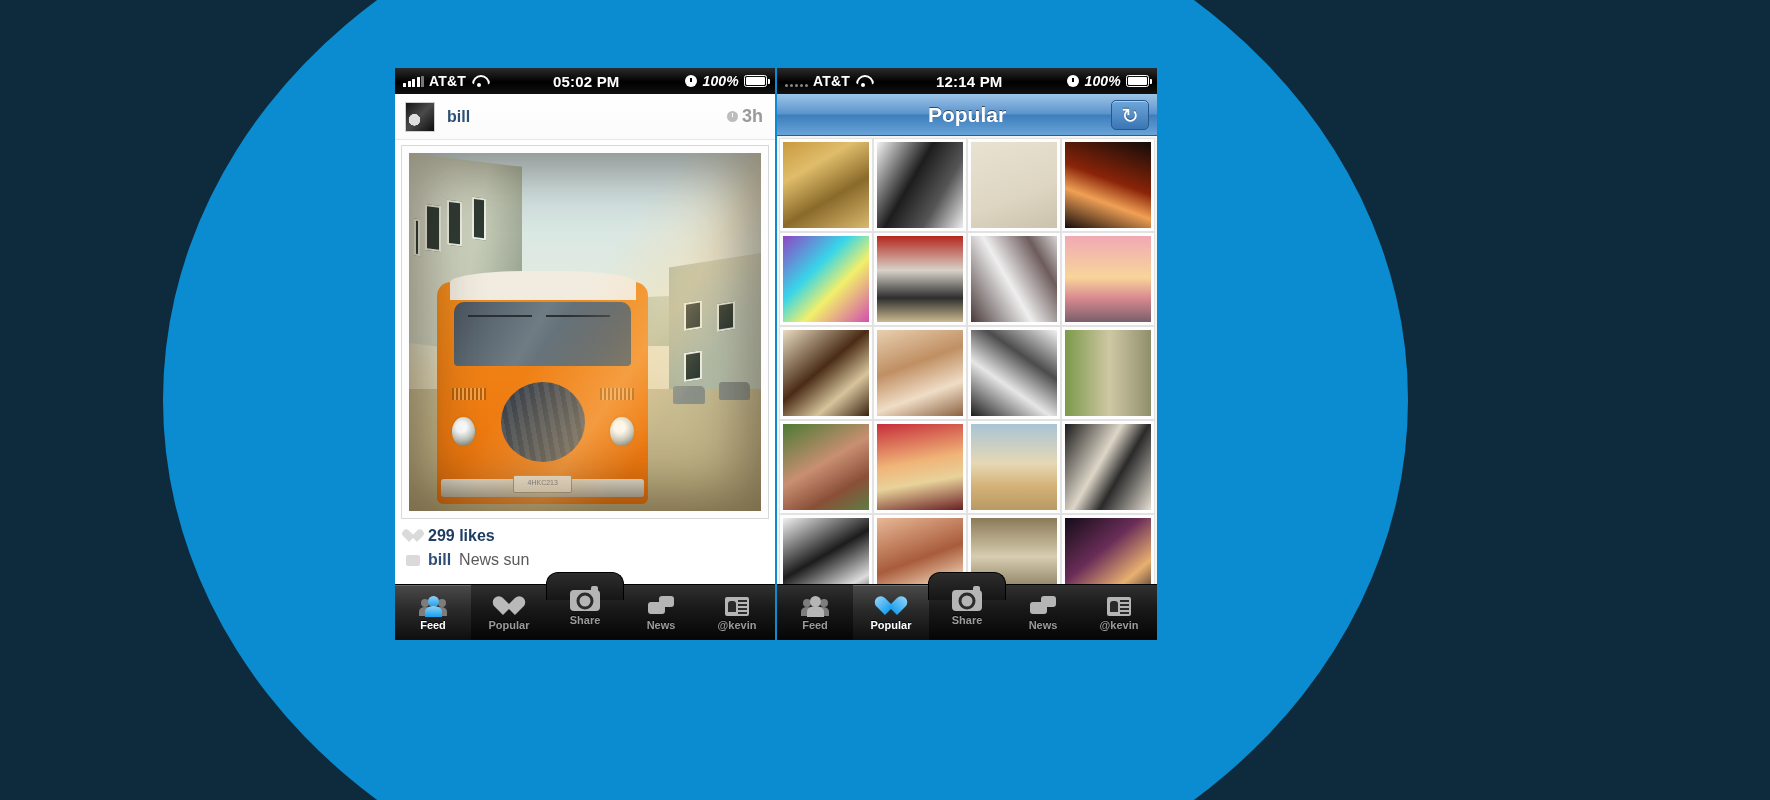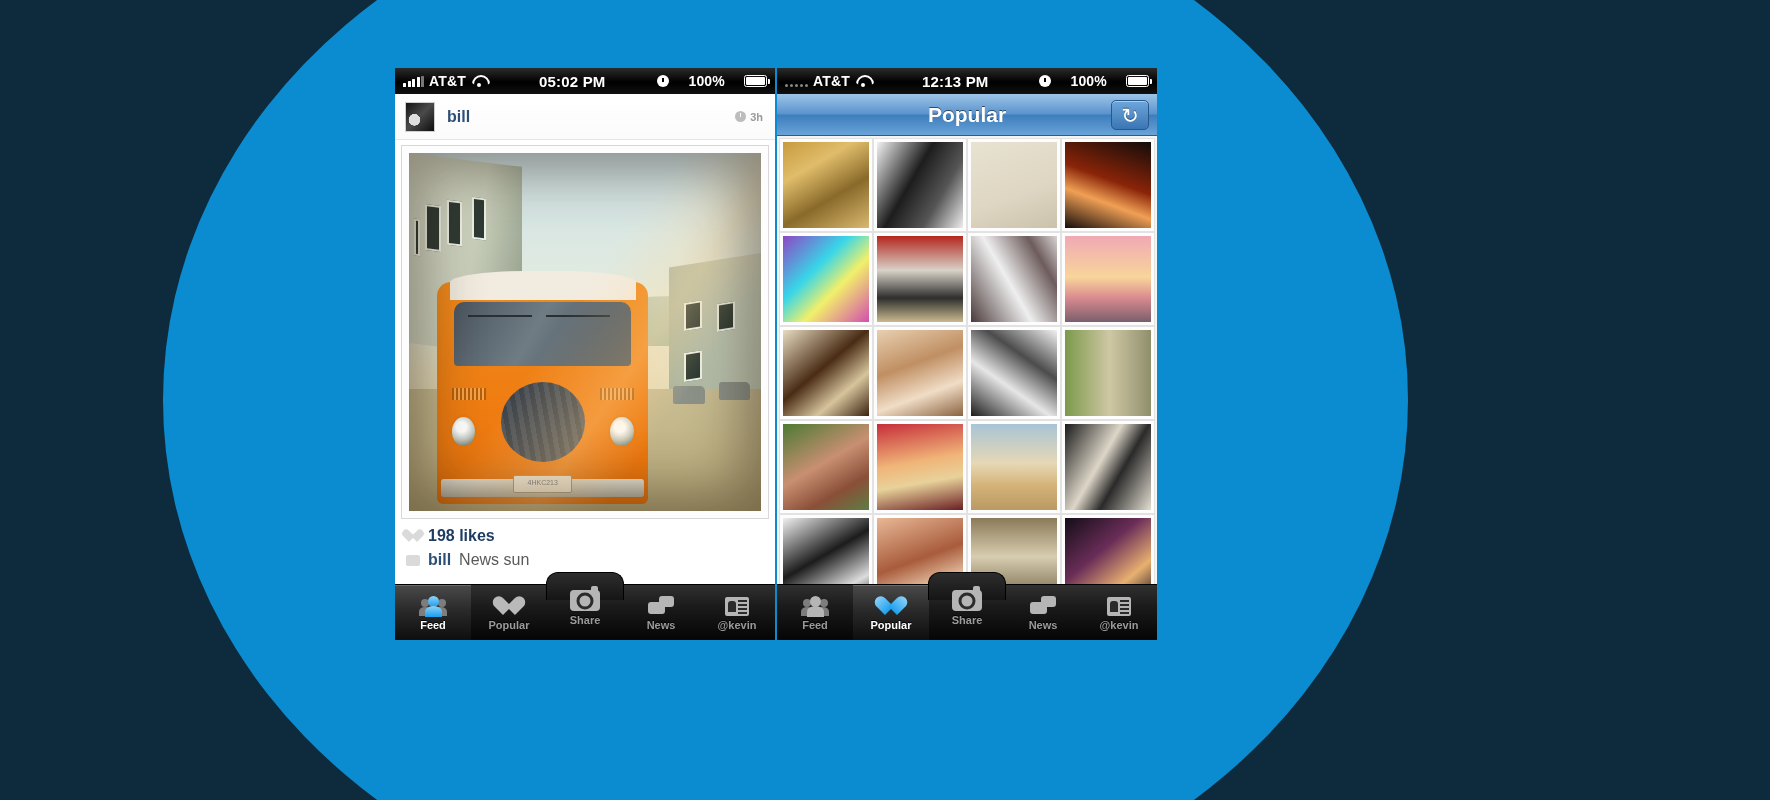--- a/index.html
+++ b/index.html
@@ -41,21 +41,21 @@
     background: linear-gradient(#2b2b2b, #000 55%, #111);
     color: #fff;
     display: flex; align-items: center;
     padding: 0 8px;
     font-size: 14px;
     font-weight: bold;
     letter-spacing: .2px;
   }
   .sb-left { display: flex; align-items: center; gap: 5px; }
   .sb-center { flex: 1; text-align: center; font-size: 15px; }
-  .sb-right { display: flex; align-items: center; gap: 19px; }
+  .sb-right { display: flex; align-items: center; gap: 5px; font-style: italic; }
 
   .bars { display: flex; align-items: flex-end; gap: 1.5px; height: 11px; }
   .bars i { display: block; width: 3px; background: #fff; border-radius: .5px; }
   .bars i:nth-child(1){ height: 4px; }
   .bars i:nth-child(2){ height: 6px; }
   .bars i:nth-child(3){ height: 8px; }
   .bars i:nth-child(4){ height: 10px; }
   .bars i:nth-child(5){ height: 11px; background: #777; }
   .dots { display:flex; gap:2px; align-items:flex-end; height:11px; }
   .dots i { width:3px; height:3px; background:#888; border-radius:50%; display:block;}
@@ -102,21 +102,21 @@
     width: 30px; height: 30px; flex:none;
     border: 1px solid #cfcfcf; background:#222;
     background-image:
       radial-gradient(circle at 30% 60%, #dedede 0 22%, transparent 23%),
       linear-gradient(135deg, #151515 0%, #4a4a4a 48%, #0d0d0d 100%);
   }
   .post-user {
     margin-left: 12px; font-size: 16px; font-weight: bold; color:#2d4f75;
   }
   .post-time {
-    margin-left:auto; font-size:11px; color:#9a9a9a; font-weight:bold;
+    margin-left:auto; font-size:18px; color:#9a9a9a; font-weight:bold;
     display:flex; align-items:center; gap:4px;
   }
   .tinyclock {
     width:11px; height:11px; border-radius:50%; background:#bdbdbd; position:relative;
   }
   .tinyclock::after{content:"";position:absolute;left:4.6px;top:2px;width:1.4px;height:4px;background:#fff;}
 
   .photo-wrap { padding: 6px 7px 0 7px; }
   .photo {
     width: 100%; height: 372px;
@@ -375,21 +375,21 @@
             <div class="plate">4HKC213</div>
           </div>
           <div class="flare"></div>
           <div class="vignette"></div>
         </div>
       </div>
 
       <div class="meta">
         <div class="meta-row">
           <span class="heart-gray"></span>
-          <span class="likes">198 likes</span>
+          <span class="likes">299 likes</span>
         </div>
         <div class="meta-row">
           <span class="bubble-gray"></span>
           <span class="cap-user">bill</span>
           <span class="cap-text">News sun</span>
         </div>
       </div>
 
     </div>
 
@@ -451,21 +451,21 @@
         <span class="dots">
             <i></i>
             <i></i>
             <i></i>
             <i></i>
             <i></i>
           </span>
         <span>AT&amp;T</span>
         <span class="wifi"></span>
       </div>
-      <div class="sb-center">12:13 PM</div>
+      <div class="sb-center">12:14 PM</div>
       <div class="sb-right">
         <span class="clockicon"></span>
         <span>100%</span>
         <span class="battery">
             <span></span>
           </span>
       </div>
     </div>
 
     <div class="navbar">

